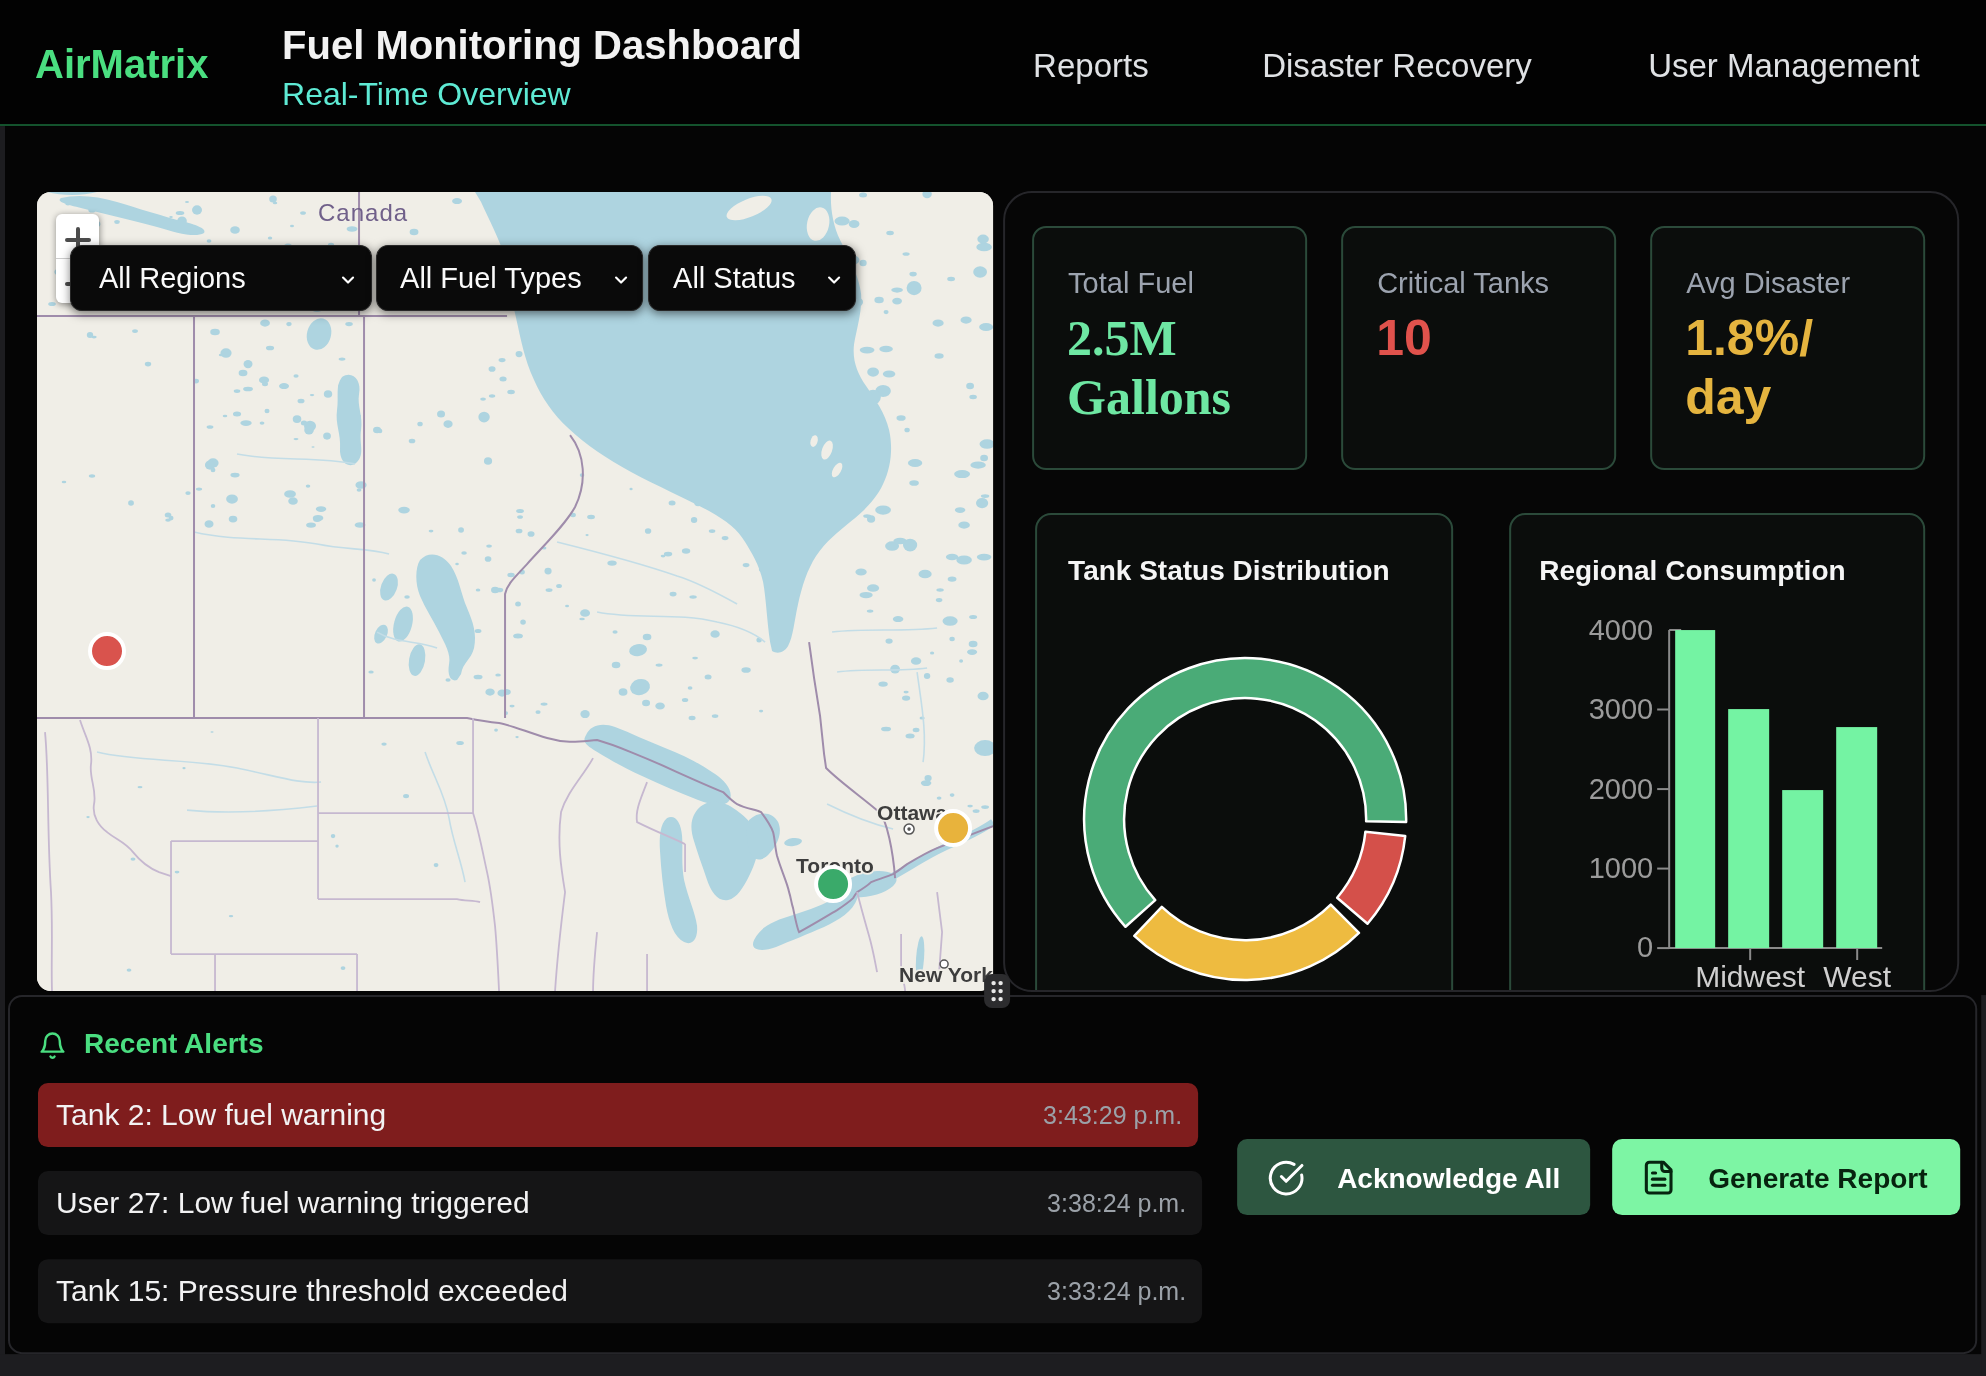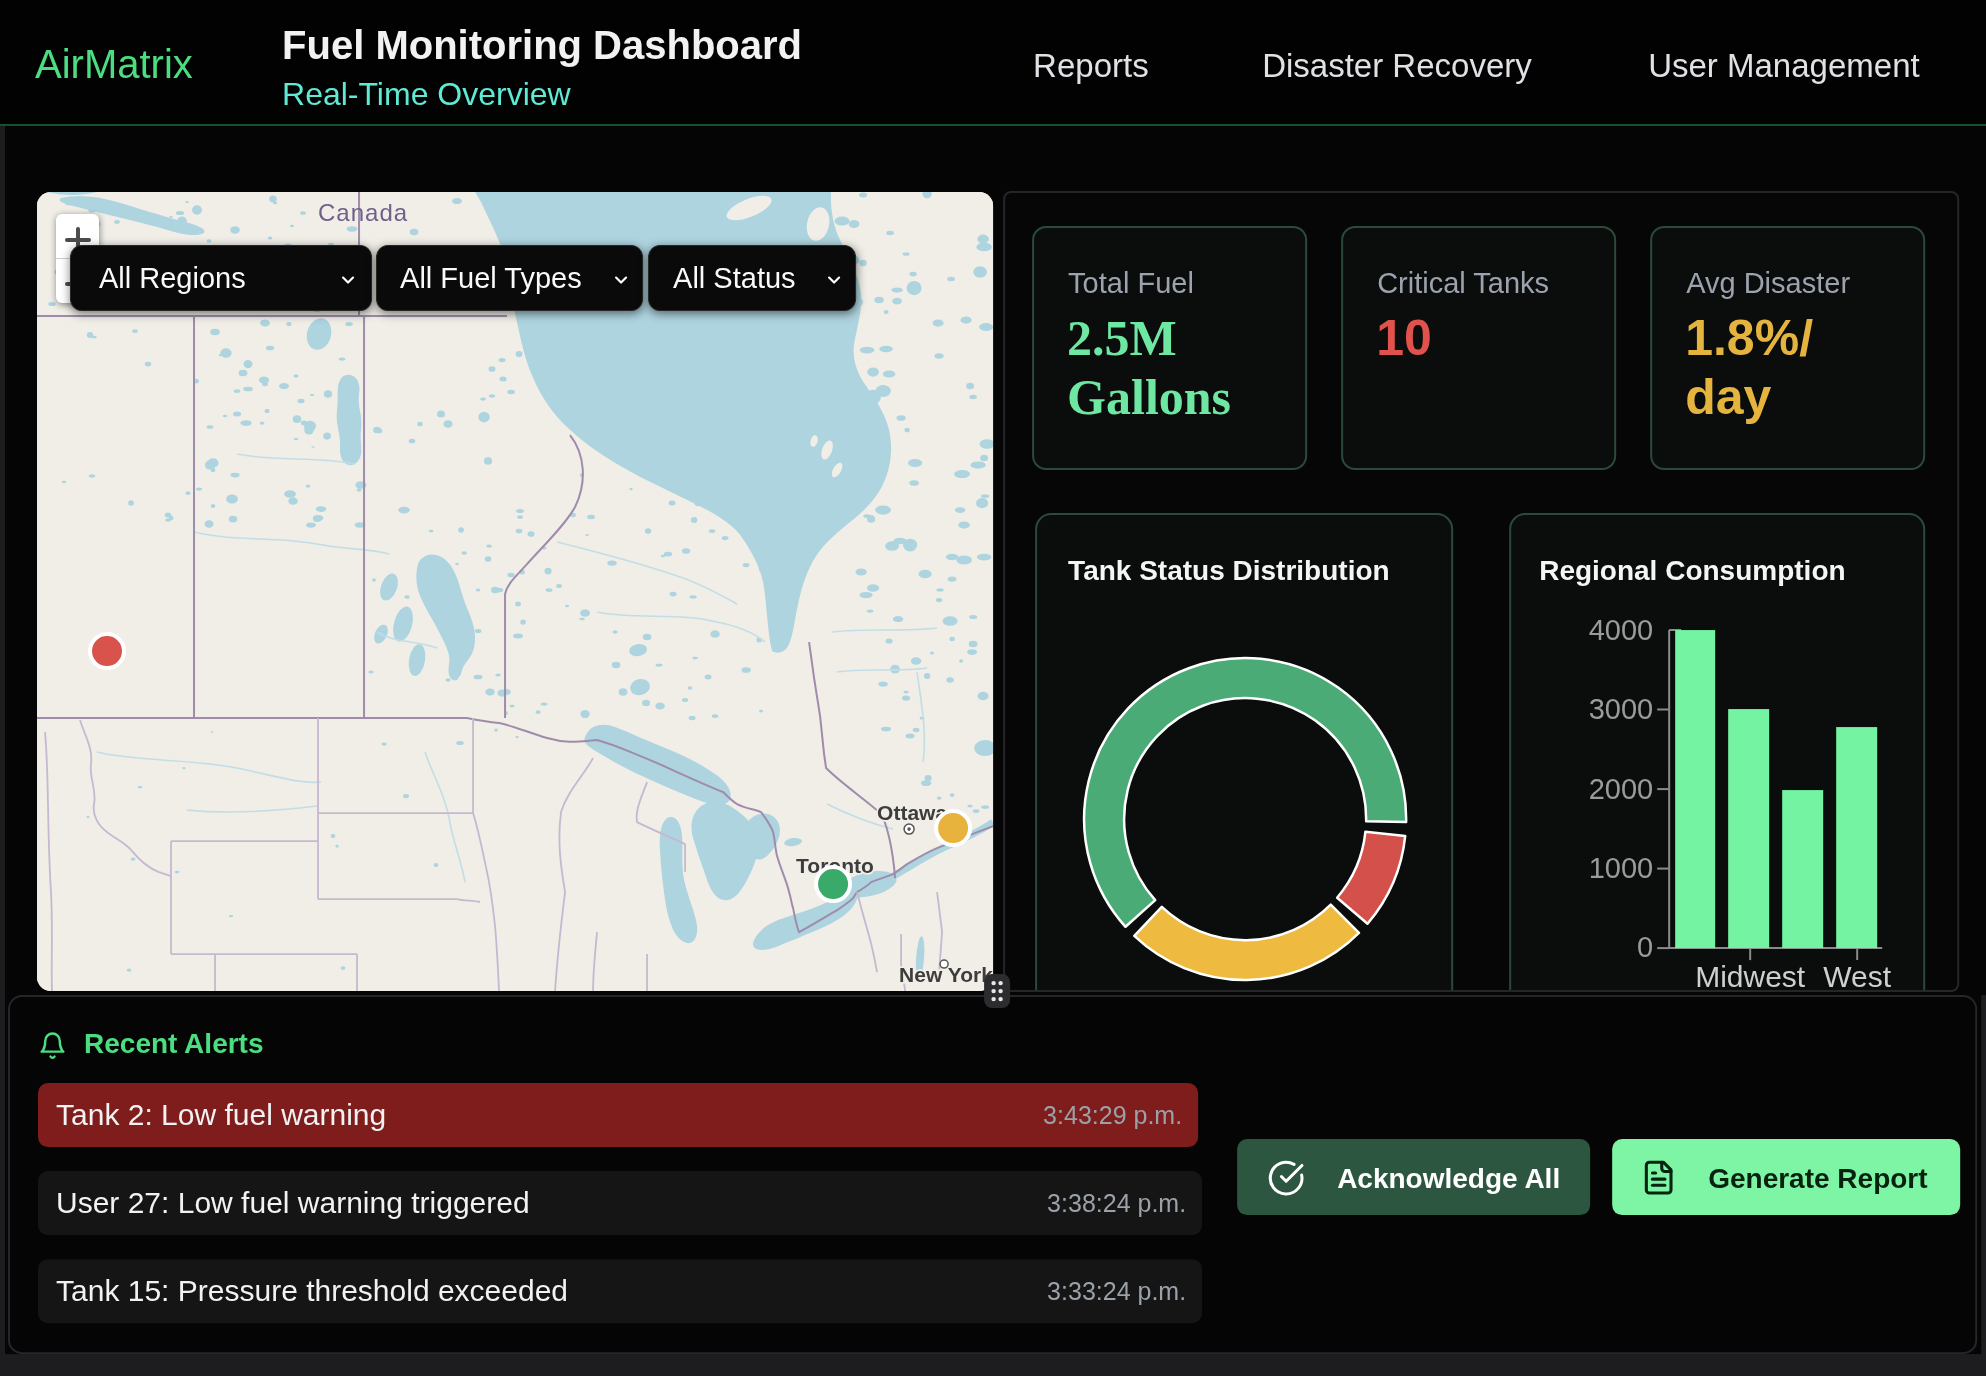--- a/index.html
+++ b/index.html
@@ -10,21 +10,21 @@
 </style>
 </head>
 <body>
 <div id="app">
 
 <div class="abs" style="left:0;top:126px;width:5px;height:1250px;background:#1d1d20;"></div>
 <div class="abs" style="left:0;top:1354px;width:1986px;height:22px;background:#1d1d20;"></div>
 <div class="abs" style="left:1981px;top:995px;width:5px;height:381px;background:#1d1d20;"></div>
 
 <div class="abs" style="left:0;top:0;width:1986px;height:126px;background:#020202;border-bottom:2px solid #14532d;">
-  <div class="abs nw" style="left:35px;top:42px;font-size:40px;font-weight:normal;color:#4ade80;">AirMatrix</div>
+  <div class="abs nw" style="left:35px;top:42px;font-size:40px;font-weight:bold;color:#4ade80;">AirMatrix</div>
   <div class="abs nw" style="left:282px;top:23px;font-size:40px;font-weight:bold;color:#f2f2f2;">Fuel Monitoring Dashboard</div>
   <div class="abs nw" style="left:282px;top:76px;font-size:32px;color:#5eead4;">Real-Time Overview</div>
   <div class="abs nw" style="left:1033px;top:47px;font-size:33px;color:#dfe1e4;">Reports</div>
   <div class="abs nw" style="left:1262px;top:47px;font-size:33px;color:#dfe1e4;">Disaster Recovery</div>
   <div class="abs nw" style="left:1648px;top:47px;font-size:33px;color:#dfe1e4;">User Management</div>
 </div>
 
 <div class="abs" style="left:37px;top:192px;width:956px;height:799px;border-radius:14px;overflow:hidden;background:#f0eee7;">
 <svg width="956" height="799" viewBox="0 0 956 799" style="filter:blur(0.6px);">
 <rect width="956" height="799" fill="#f0eee7"></rect>
@@ -502,21 +502,21 @@
         <path d="M6 9l6 6 6-6"></path>
       </svg>
 </div>
 <div class="abs" style="left:648px;top:245px;width:208px;height:66px;background:#0a0a0a;border:1px solid #272727;border-radius:12px;box-shadow:0 2px 10px rgba(0,0,0,0.5);">
   <div class="abs nw" style="left:24px;top:16px;font-size:29px;color:#fafafa;">All Status</div>
   <svg class="abs" style="right:11px;top:24px;" width="20" height="20" viewBox="0 0 24 24" fill="none" stroke="#fff" stroke-width="2.6" stroke-linecap="round" stroke-linejoin="round">
         <path d="M6 9l6 6 6-6"></path>
       </svg>
 </div>
 
-<div class="abs" style="left:1003px;top:191px;width:956px;height:801px;background:#060606;border:2px solid #26262a;border-radius:8px;overflow:hidden;">
+<div class="abs" style="left:1003px;top:191px;width:956px;height:801px;background:#060606;border:2px solid #26262a;border-radius:29px;overflow:hidden;">
 
   <div class="abs" style="left:27px;top:33px;width:275px;height:244px;background:#0b0d0c;border:2px solid #2b4a3a;border-radius:14px;">
     <div class="abs nw" style="left:34px;top:39px;font-size:29px;color:#9ca3af;">Total Fuel</div>
     <div class="abs nw" style="left:33px;top:81px;font-size:50px;line-height:59px;font-weight:bold;color:#6ee7a3;font-family:Liberation Serif, serif;">2.5M<br>Gallons</div>
   </div>
   <div class="abs" style="left:336px;top:33px;width:275px;height:244px;background:#0b0d0c;border:2px solid #2b4a3a;border-radius:14px;">
     <div class="abs nw" style="left:34px;top:39px;font-size:29px;color:#9ca3af;">Critical Tanks</div>
     <div class="abs nw" style="left:33px;top:81px;font-size:50px;line-height:59px;font-weight:bold;color:#e0524c;">10</div>
   </div>
   <div class="abs" style="left:645px;top:33px;width:275px;height:244px;background:#0b0d0c;border:2px solid #2b4a3a;border-radius:14px;">

